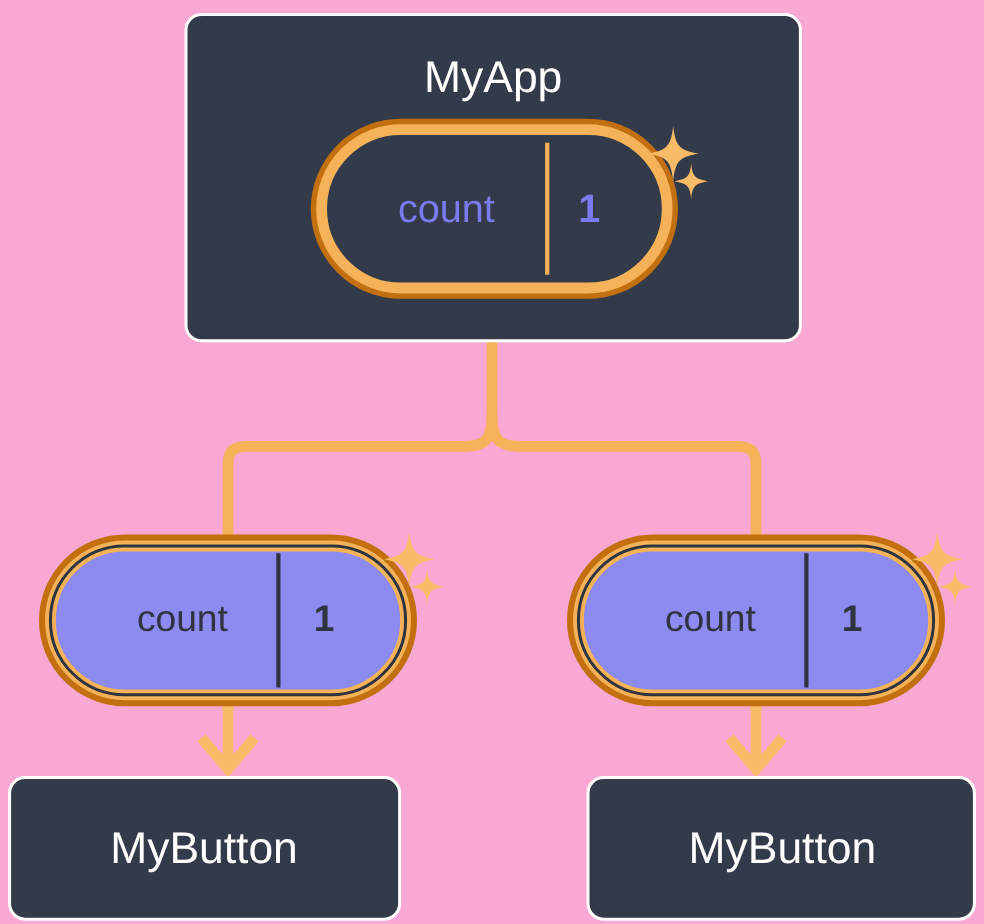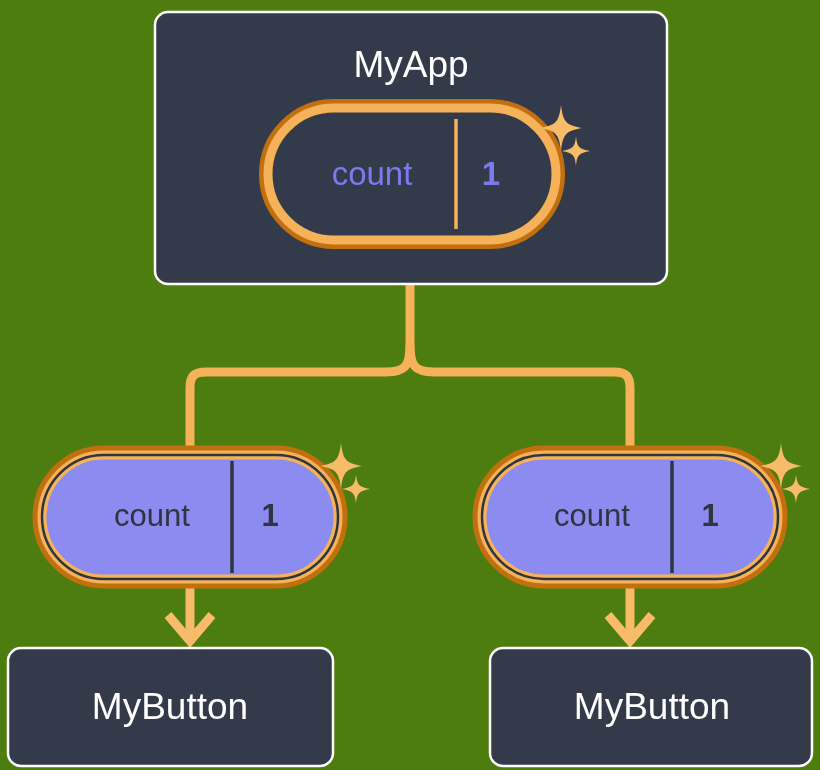--- a/index.html
+++ b/index.html
@@ -4,21 +4,21 @@
 <style>
   html, body {
     margin: 0;
     padding: 0;
     background: #4d6670;
   }
   #stage {
     position: relative;
     width: 820px;
     height: 770px;
-    background: #4d7c0f;
+    background: #f9a8d4;
     overflow: hidden;
     font-family: "Liberation Sans", sans-serif;
   }
   svg#scene {
     position: absolute;
     left: 0;
     top: 0;
     width: 820px;
     height: 770px;
     display: block;

